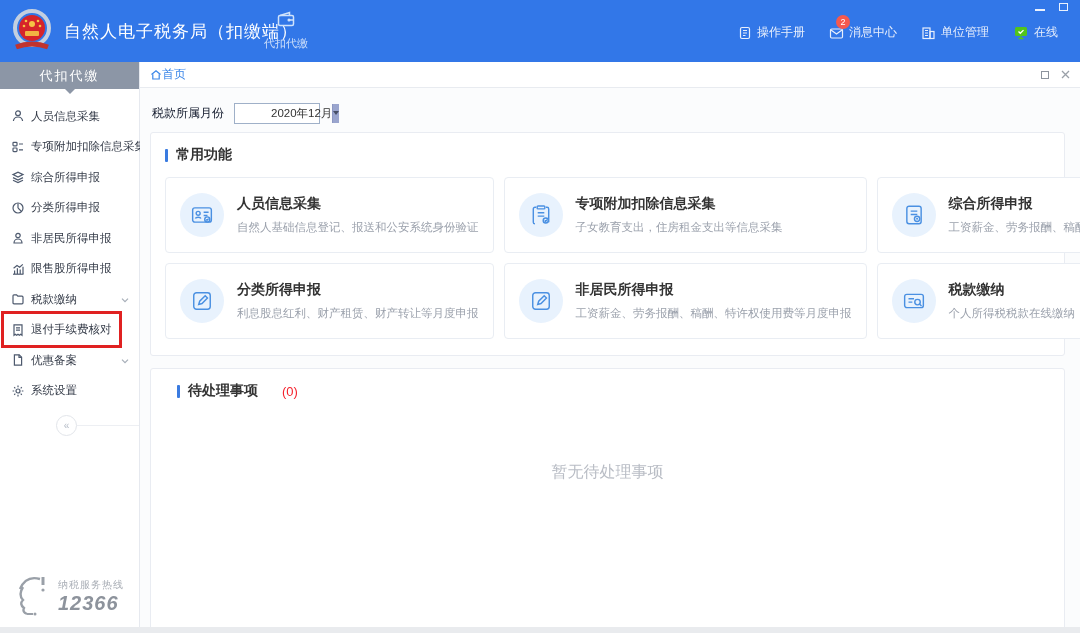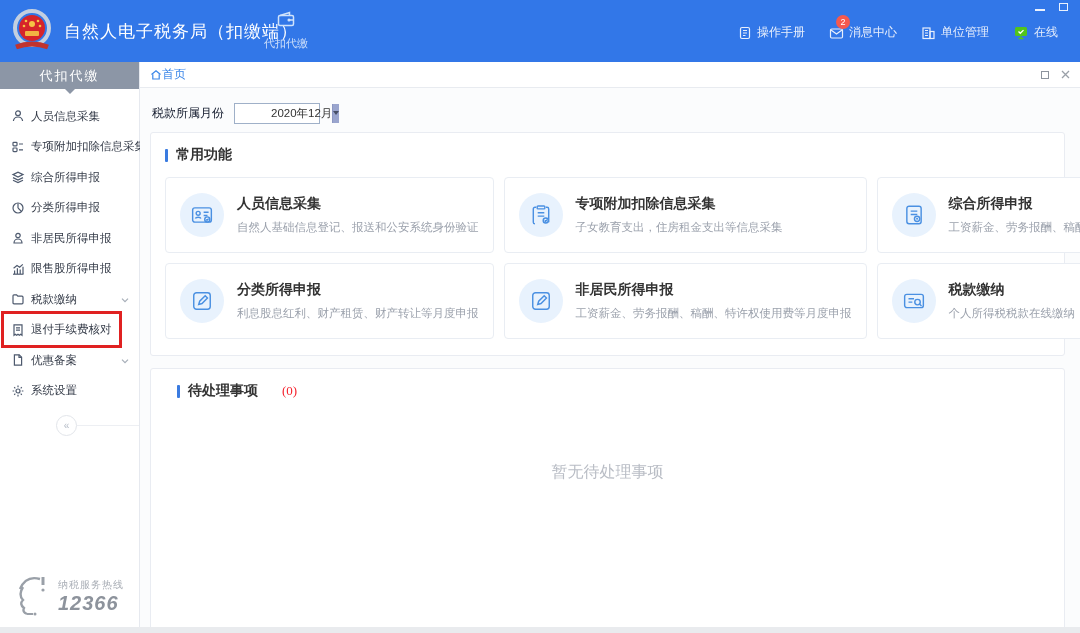--- a/index.html
+++ b/index.html
@@ -60,21 +60,21 @@
   .select { display:flex; align-items:center; margin-left:10px; width:86px; height:21px;
             border:1px solid #9fb0c8; background:#fff; cursor:pointer;padding-left:30px; }
   .select-value { flex:1; font-size:11.5px; color:#333; padding-left:6px; white-space:nowrap; }
   .select-btn { width:17px; height:100%; background:#9aa5ce; border-left:1px solid #8c97c2;
                 display:flex; align-items:center; justify-content:center; }
   .select-btn::after { content:""; border-left:3.5px solid transparent; border-right:3.5px solid transparent;
                 border-top:4.5px solid #474f66; }
 
   .panel { background:#fff; border:1px solid #e9ecf2; border-radius:3px; margin:0 15px 0 10px; }
   .panel-common { margin-top:6px; padding:13px 14px 16px; }
-  .sec-title-row { display:flex; align-items:center; gap:8px;font-family:Liberation Serif, serif; }
+  .sec-title-row { display:flex; align-items:center; gap:8px; }
   .sec-bar { width:3px; height:13px; background:#3a7be0; border-radius:1px; }
   .sec-title { font-size:14px; font-weight:bold; color:#333; }
   .sec-count { font-size:13px; color:#f5222d; margin-left:16px; }
   .cards { margin-top:13px; display:grid; grid-template-columns:repeat(3,1fr); gap:10px; }
   .card { display:flex; align-items:center; gap:13px; border:1px solid #e9edf3; border-radius:4px;
           background:#fff; padding:15px 14px; height:76px; cursor:pointer; }
   .card-icon { width:44px; height:44px; border-radius:50%; background:#e8f2fd; color:#4a90e2;
                display:flex; align-items:center; justify-content:center; flex:none; }
   .card-title { font-size:14px; font-weight:bold; color:#333; white-space:nowrap; }
   .card-desc { font-size:11.5px; color:#9ba1ac; margin-top:7px; white-space:nowrap; }

